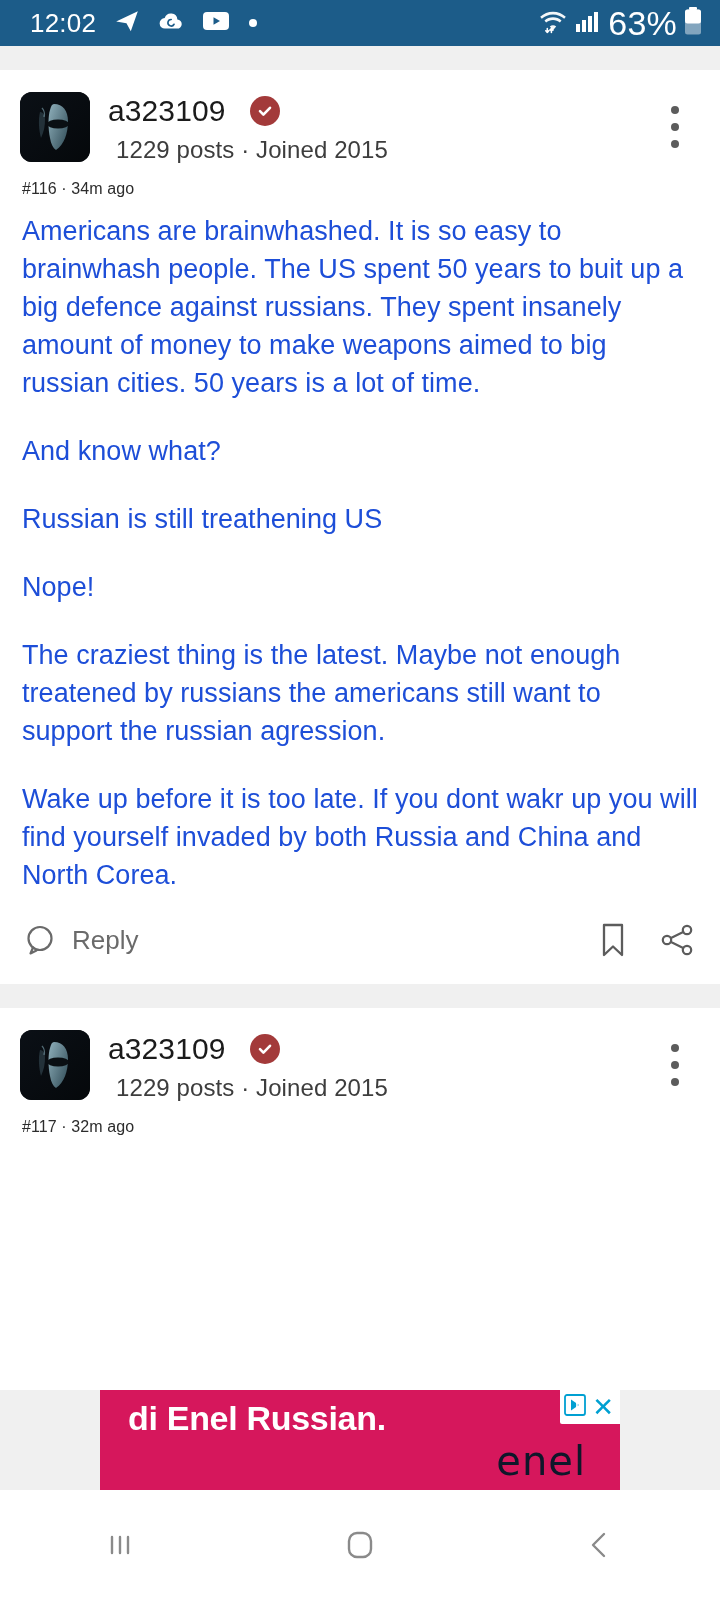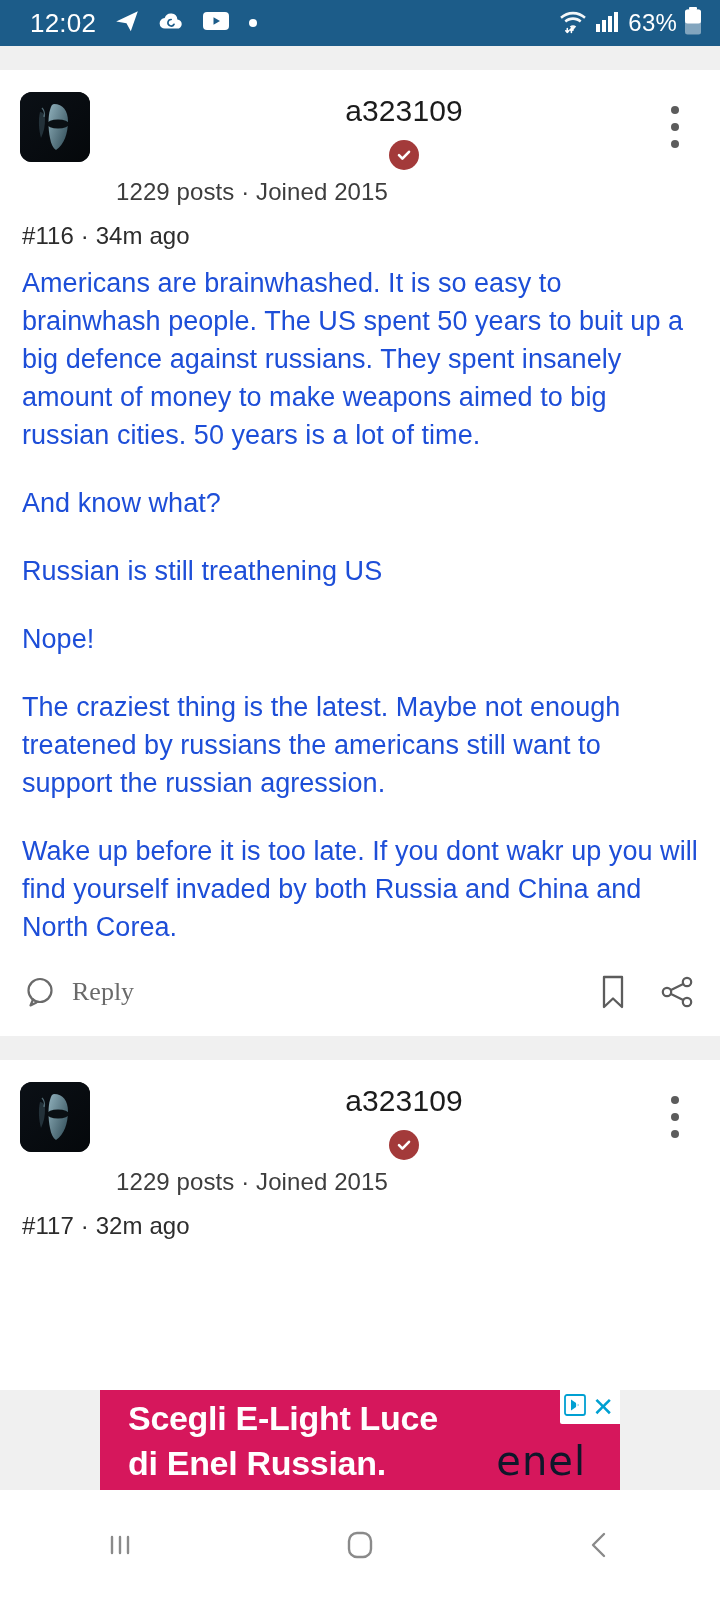--- a/index.html
+++ b/index.html
@@ -16,21 +16,21 @@
     height:46px; width:100%;
     background:#1c5c89;
     display:flex; align-items:center;
     justify-content:space-between;
     padding:0 18px 0 30px;
     color:#ffffff;
   }
   .sb-left{ display:flex; align-items:center; gap:18px; }
   .sb-time{ font-size:26px; letter-spacing:.2px; font-weight:400; }
   .sb-right{ display:flex; align-items:center; gap:7px; }
-  .sb-pct{ font-size:24px; font-weight:400; letter-spacing:.2px; }
+  .sb-pct{ font-size:34px; font-weight:400; letter-spacing:.2px; }
   .ic{ display:block; }
 
   
   .content{ position:absolute; top:46px; left:0; right:0; bottom:0; background:#fff; }
 
   .band{ height:24px; background:#f0f0f0; width:100%; }
 
   .post{ background:#ffffff; padding:0 0 0 0; }
 
   .post-head{
@@ -38,54 +38,54 @@
     padding:22px 20px 0 20px;
     position:relative;
   }
   .avatar{
     width:70px; height:70px; border-radius:12px;
     flex:0 0 70px; overflow:hidden; background:#0a0d11;
     position:relative;
   }
   .avatar svg{ display:block; }
   .head-text{ margin-left:18px; padding-top:2px; flex:1 1 auto; min-width:0; }
-  .name-row{ display:flex; align-items:center; gap:12px;flex-direction:column; }
+  .name-row{ display:flex; align-items:center; gap:24px; }
   .uname{ font-size:30px; color:#1b1b1b; letter-spacing:.1px; }
   .verified{
     width:30px; height:30px; border-radius:50%;
     background:#a33a3a; display:flex; align-items:center;
     justify-content:center; flex:0 0 30px;
   }
   .verified svg{ display:block; }
   .meta{ font-size:24px; color:#3d3d3d; margin-top:8px; letter-spacing:.1px;margin-left:8px; }
   .kebab{
     position:absolute; right:28px; top:30px;
     width:34px; height:54px;
     display:flex; flex-direction:column; align-items:center;
     justify-content:center; gap:9px;
   }
   .kebab i{ width:8px; height:8px; border-radius:50%; background:#5c5c5c; display:block; }
 
   .postid{
-    font-size:24px; color:#2c2c2c;
+    font-size:16px; color:#2c2c2c;
     padding:16px 20px 0 22px; letter-spacing:.1px;
   }
 
   .body{ padding:14px 22px 0 22px; }
   .body p{
     font-size:27px; line-height:38px; color:#1d4ed8;
     margin:0 0 30px 0; letter-spacing:.05px;
   }
   .body p:last-child{ margin-bottom:0; }
 
   .actions{
     display:flex; align-items:center; justify-content:space-between;
     padding:28px 24px 26px 22px;
   }
-  .act-left{ display:flex; align-items:center; gap:14px;font-family:Liberation Serif, serif; }
+  .act-left{ display:flex; align-items:center; gap:14px; }
   .reply-label{ font-size:26px; color:#6a6a6a; }
   .act-right{ display:flex; align-items:center; gap:32px; }
   .iconbtn{ display:flex; align-items:center; justify-content:center; }
 
   
   .post-clip{ overflow:hidden; }
 
   
   .ad-wrap{
     position:absolute; left:0; right:0;
@@ -297,21 +297,20 @@
       </div>
     </div>
     <div class="postid">#117 · 32m ago</div>
   </div>
 
 </div>
 
 <div class="ad-wrap">
   <div class="ad">
     <div class="ad-text">
-      <div>Scegli E-Light Luce</div>
       <div>di Enel Russian.</div>
     </div>
     <div class="ad-logo">enel</div>
     <div class="ad-ctrl">
       <span class="adchoice">
         <svg width="22" height="22" viewBox="0 0 22 22">
           <rect x="1" y="1" width="20" height="20" rx="2" stroke="#00a0d2" stroke-width="1.8" fill="none"></rect>
           <path d="M7 5.5 15 11l-8 5.5z" fill="#00a0d2"></path>
           <path d="M11.5 5.5c2 1.6 2 9.4 0 11" stroke="#ffffff" stroke-width="1.6" fill="none"></path>
         </svg>

